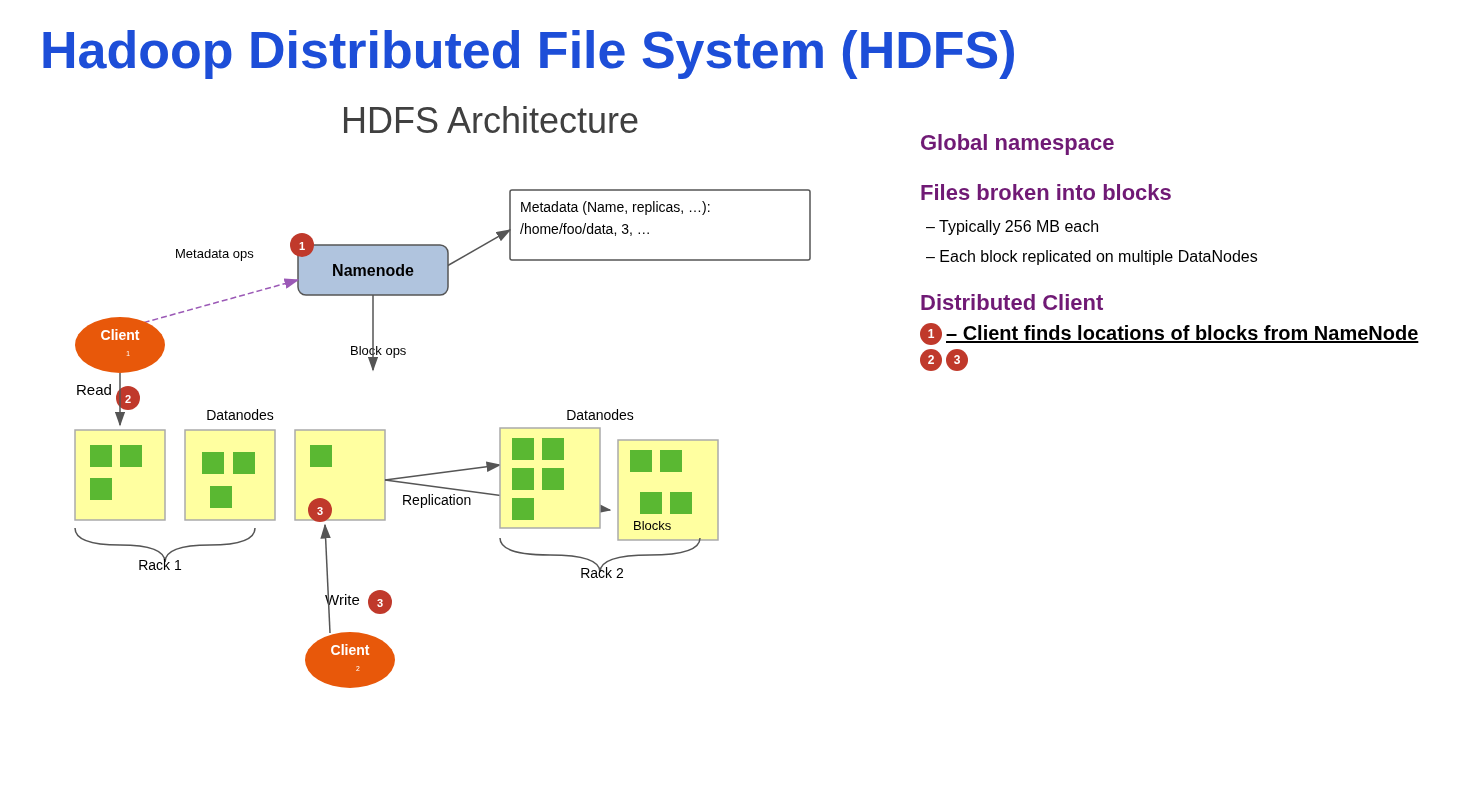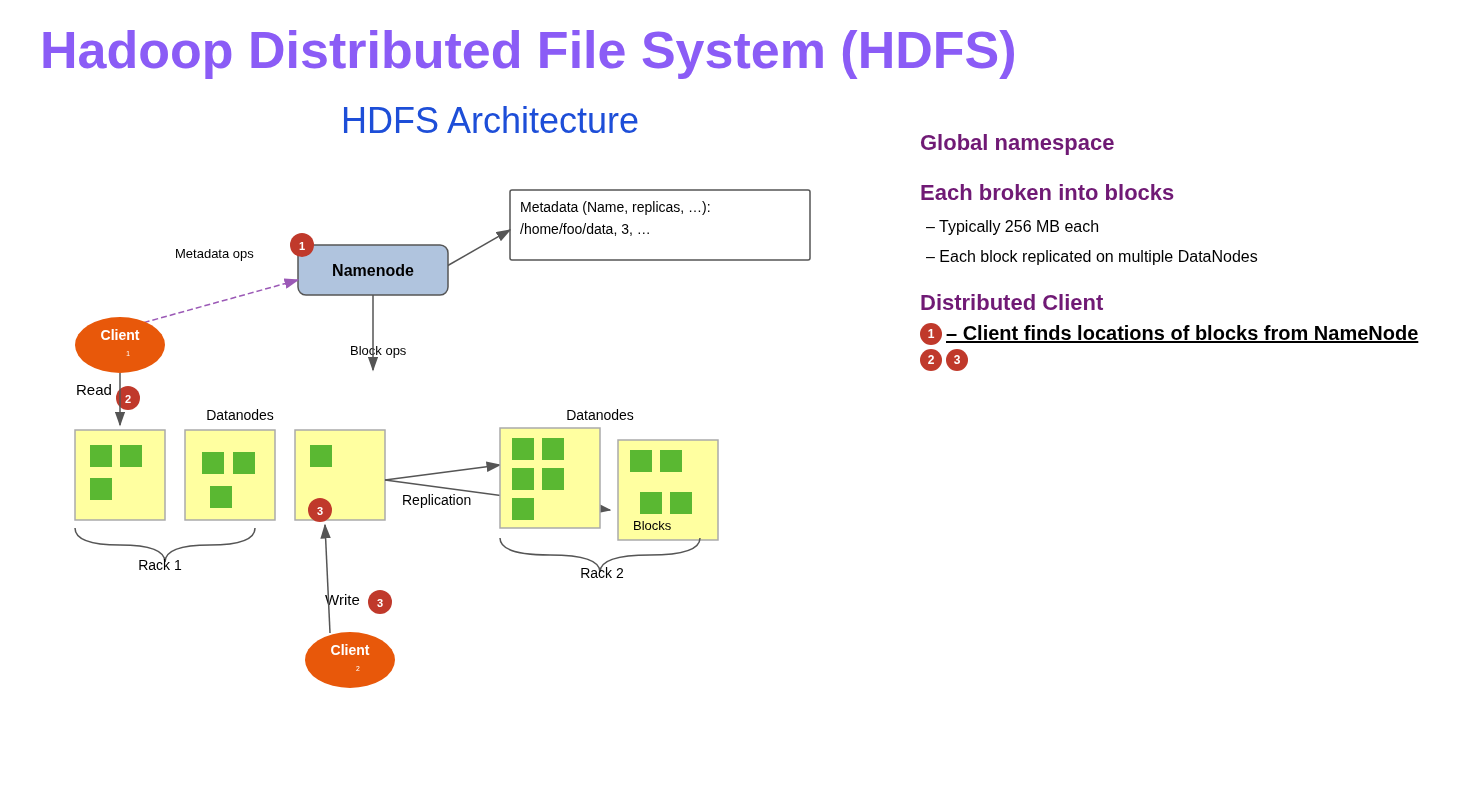--- a/index.html
+++ b/index.html
@@ -9,21 +9,21 @@
       background: #fff;
       font-family: Arial, sans-serif;
       overflow: hidden;
       position: relative;
     }
 
     .page-title {
       font-size: 52px;
       font-weight: 900;
       padding: 20px 40px 10px 40px;
-      color: #8b5cf6;
+      color: #1d4ed8;
       font-family: Arial Black, Arial, sans-serif;
     }
 
     .main-content {
       display: flex;
       flex-direction: row;
       padding: 0 40px;
     }
 
     
@@ -33,21 +33,21 @@
       height: 680px;
     }
 
     .diagram-title {
       font-size: 36px;
       font-weight: 400;
       text-align: center;
       margin-left: 80px;
       margin-top: 10px;
       margin-bottom: 20px;
-      color: #1d4ed8;
+      color: #404040;
     }
 
     
     .diagram-svg {
       position: absolute;
       top: 60px;
       left: 0;
       width: 820px;
       height: 620px;
     }
@@ -216,21 +216,21 @@
     </svg>
   </div>
 
   <div class="text-panel">
 
     <div class="text-section">
       <h2>Global namespace</h2>
     </div>
 
     <div class="text-section">
-      <h2>Each broken into blocks</h2>
+      <h2>Files broken into blocks</h2>
       <div class="bullet-item">
         <span class="bullet-dash"></span>
         <span>– Typically  256 MB each</span>
       </div>
       <div class="bullet-item">
         <span class="bullet-dash"></span>
         <span>– Each block replicated on multiple DataNodes</span>
       </div>
     </div>
 

